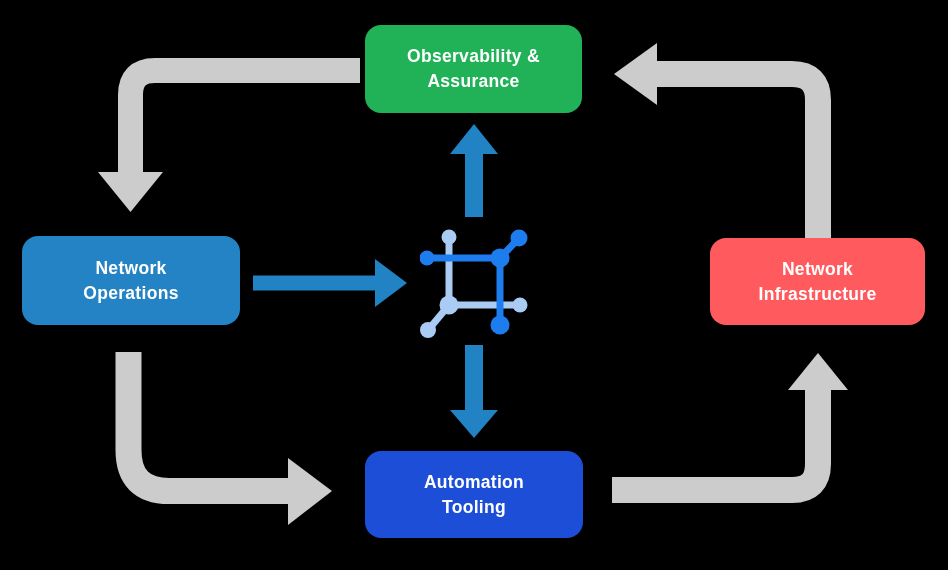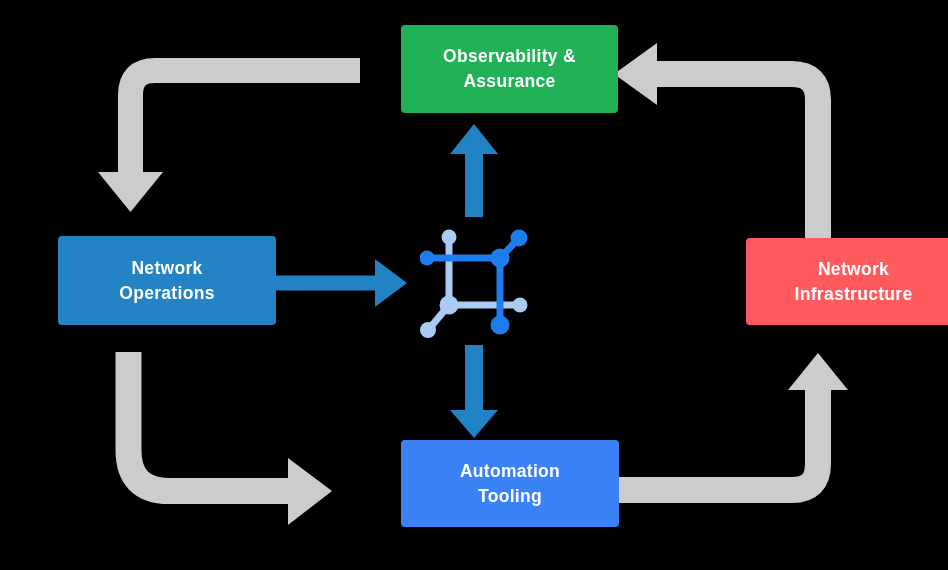--- a/index.html
+++ b/index.html
@@ -15,39 +15,38 @@
     overflow: hidden;
     font-family: "Liberation Sans", sans-serif;
   }
   .arrows-layer, .icon-layer {
     position: absolute;
     left: 0;
     top: 0;
   }
   .node {
     position: absolute;
-    border-radius: 4px;
+    border-radius: 16px;
     display: flex;
     align-items: center;
     justify-content: center;
     text-align: center;
-    margin-left: 36px;
   }
   .node-label {
     color: #FFFFFF;
     font-size: 17.5px;
     font-weight: 600;
     letter-spacing: 0.3px;
     line-height: 1.42;
     white-space: pre-line;
   }
   .node-observability { left: 365px; top: 25px;  width: 217px; height: 88px; background: #21B156; }
   .node-operations    { left: 22px;  top: 236px; width: 218px; height: 89px; background: #2383C4; }
   .node-infrastructure{ left: 710px; top: 238px; width: 215px; height: 87px; background: #FF5B5E; }
-  .node-automation    { left: 365px; top: 440px; width: 218px; height: 87px; background: #3b82f6; }
+  .node-automation    { left: 365px; top: 451px; width: 218px; height: 87px; background: #1d4ed8; }
 </style>
 </head>
 <body>
 
 <div class="canvas">
 
   <svg class="arrows-layer" width="948" height="570" viewBox="0 0 948 570">
 
     <g>
       <path d="M360 70.5 H155 Q130.5 70.5 130.5 95 V174" fill="none" stroke="#CCCCCC" stroke-width="25"></path>

